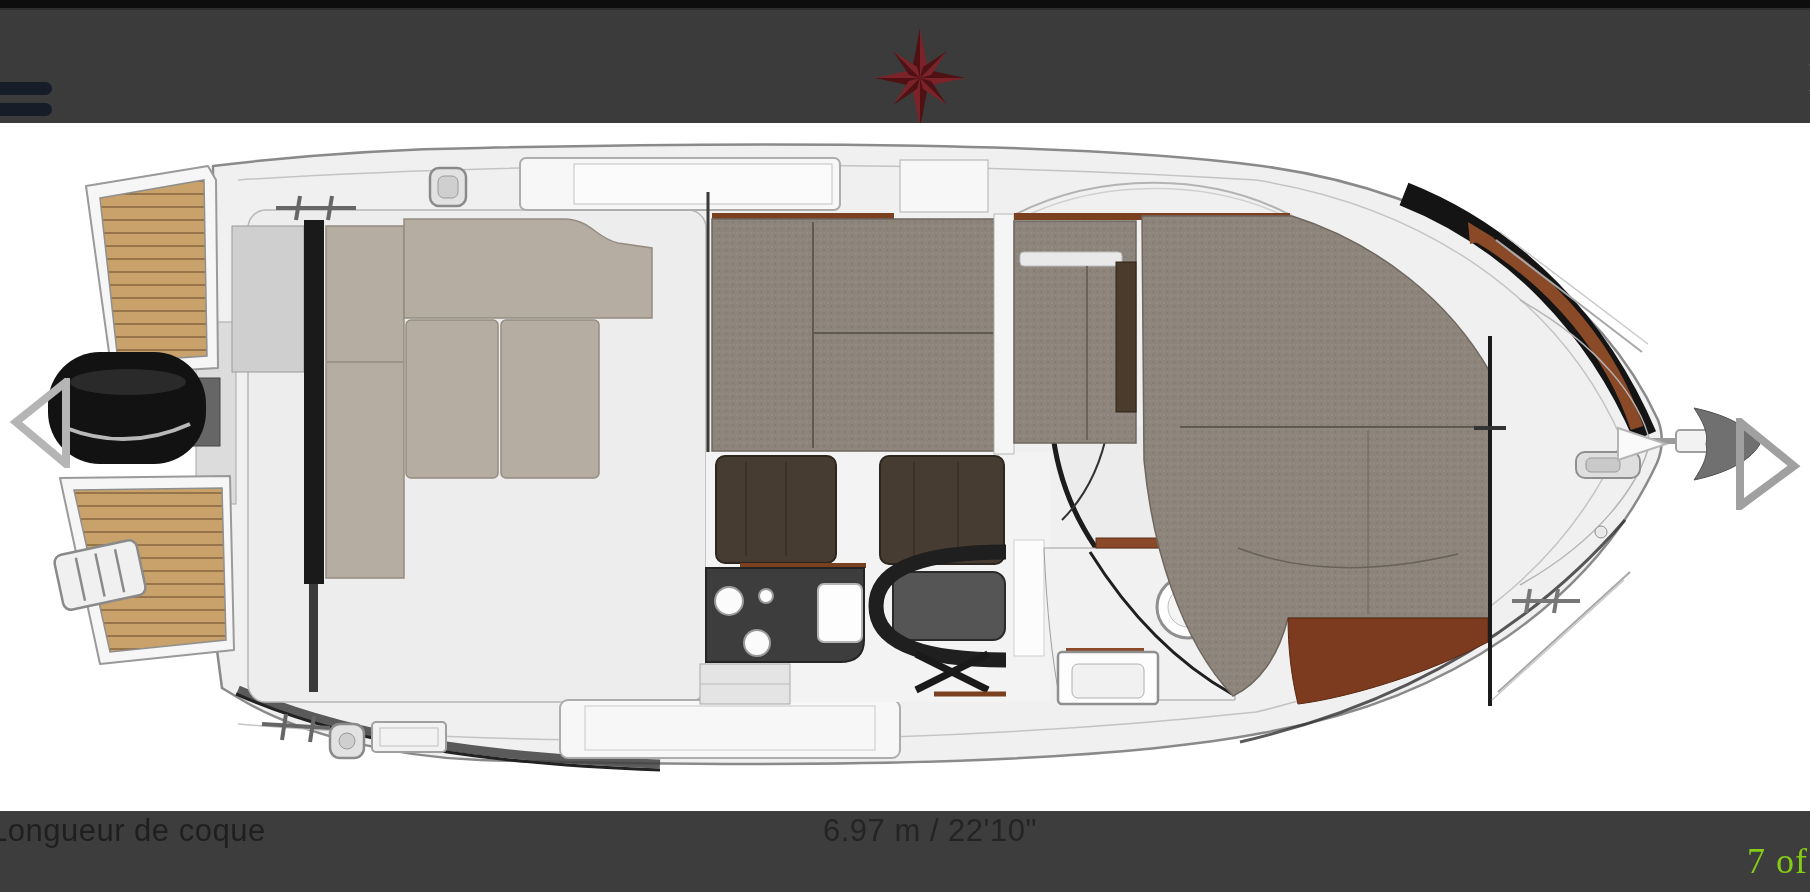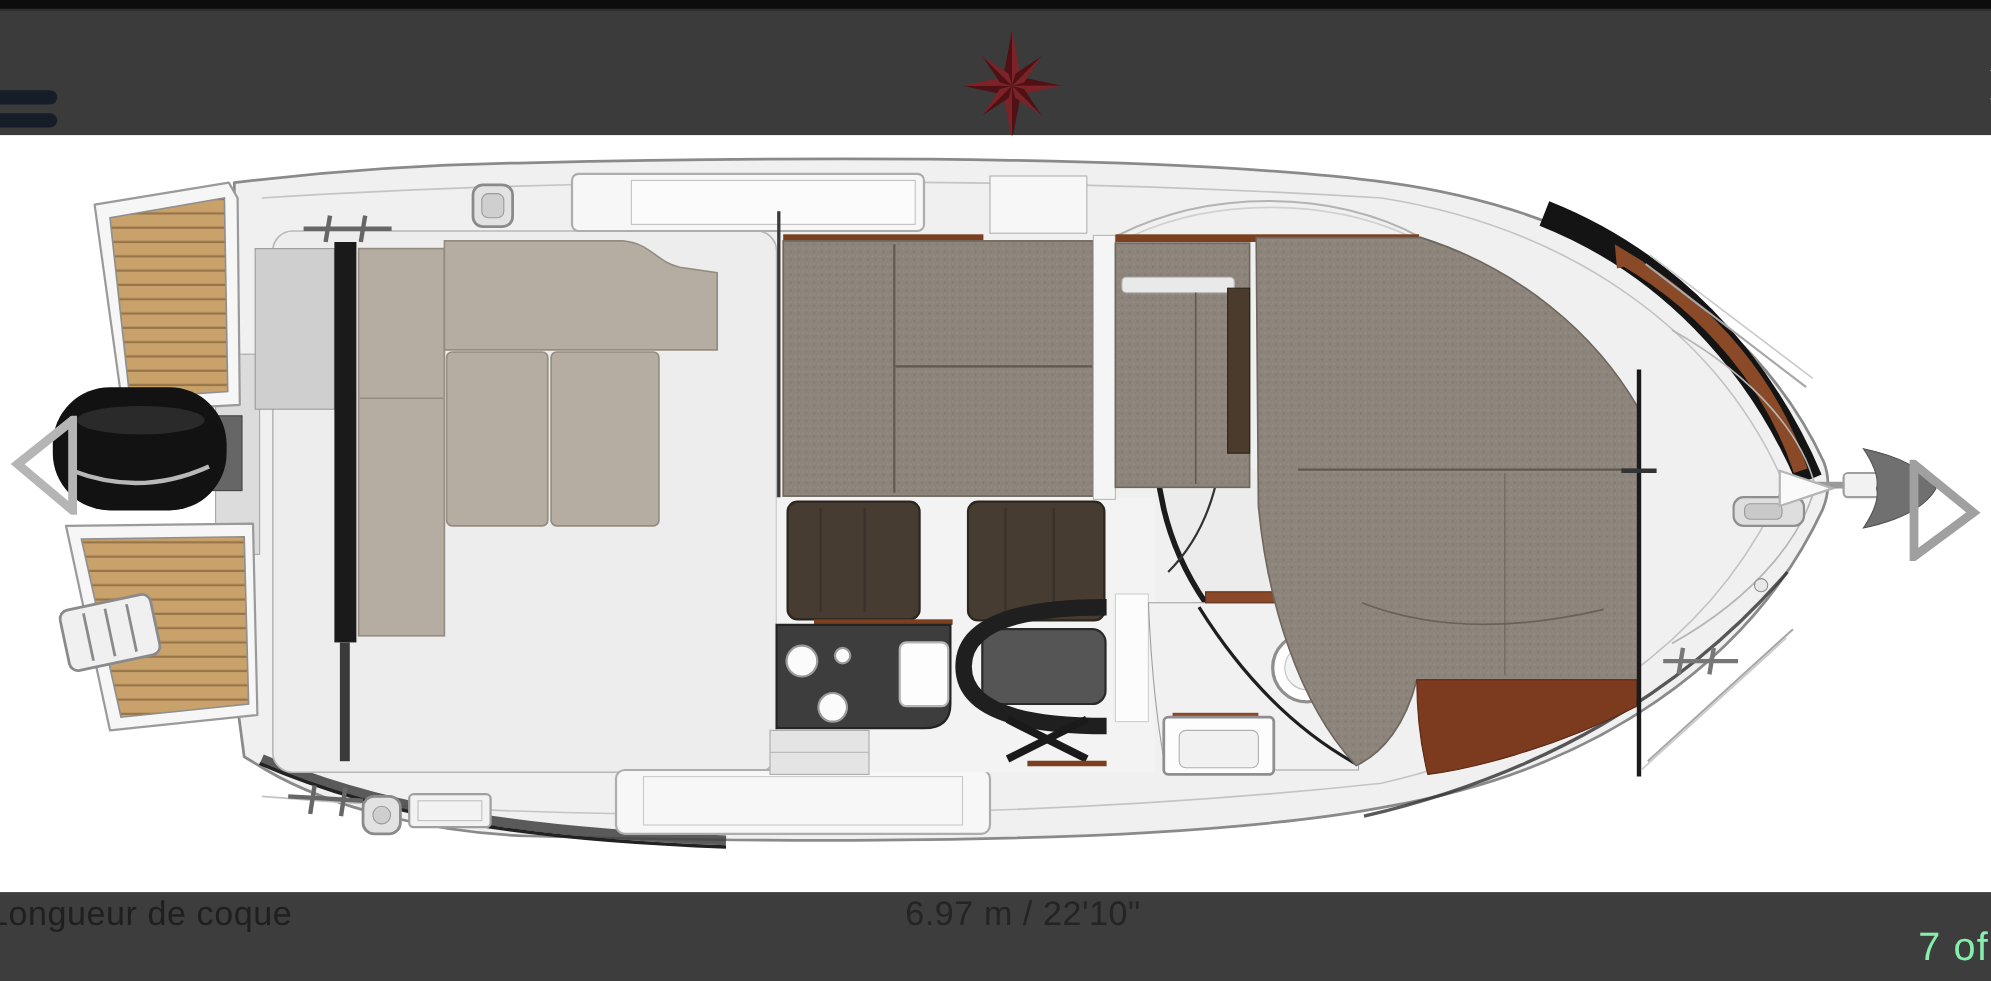--- a/index.html
+++ b/index.html
@@ -21,22 +21,22 @@
   .boat-svg{position:absolute;left:0;top:0;}
   .nav-arrow{position:absolute;cursor:pointer;}
   .nav-prev{left:8px;top:255px;}
   .nav-next{left:1730px;top:295px;}
   
   .bottombar{position:absolute;left:0;top:811px;width:100%;height:81px;background:#3d3d3d;}
   .spec-label{position:absolute;left:-10px;top:2px;font-size:31px;color:#1f1f1f;
               letter-spacing:.5px;white-space:nowrap;}
   .spec-value{position:absolute;left:calc(50% + 25px);transform:translateX(-50%);top:2px;
               font-size:31px;color:#242424;letter-spacing:.5px;white-space:nowrap;}
-  .counter{position:absolute;right:2px;bottom:10px;font-size:36px;color:#86efac;
-           letter-spacing:1px;white-space:nowrap;}
+  .counter{position:absolute;right:2px;bottom:10px;font-size:36px;color:#84cc16;
+           letter-spacing:1px;white-space:nowrap;font-family:Liberation Serif, serif;}
 </style>
 </head>
 <body>
 
 <div class="stage">
 
   <div class="topstrip"></div>
 
   <header class="topbar">
     <button class="hamburger">

